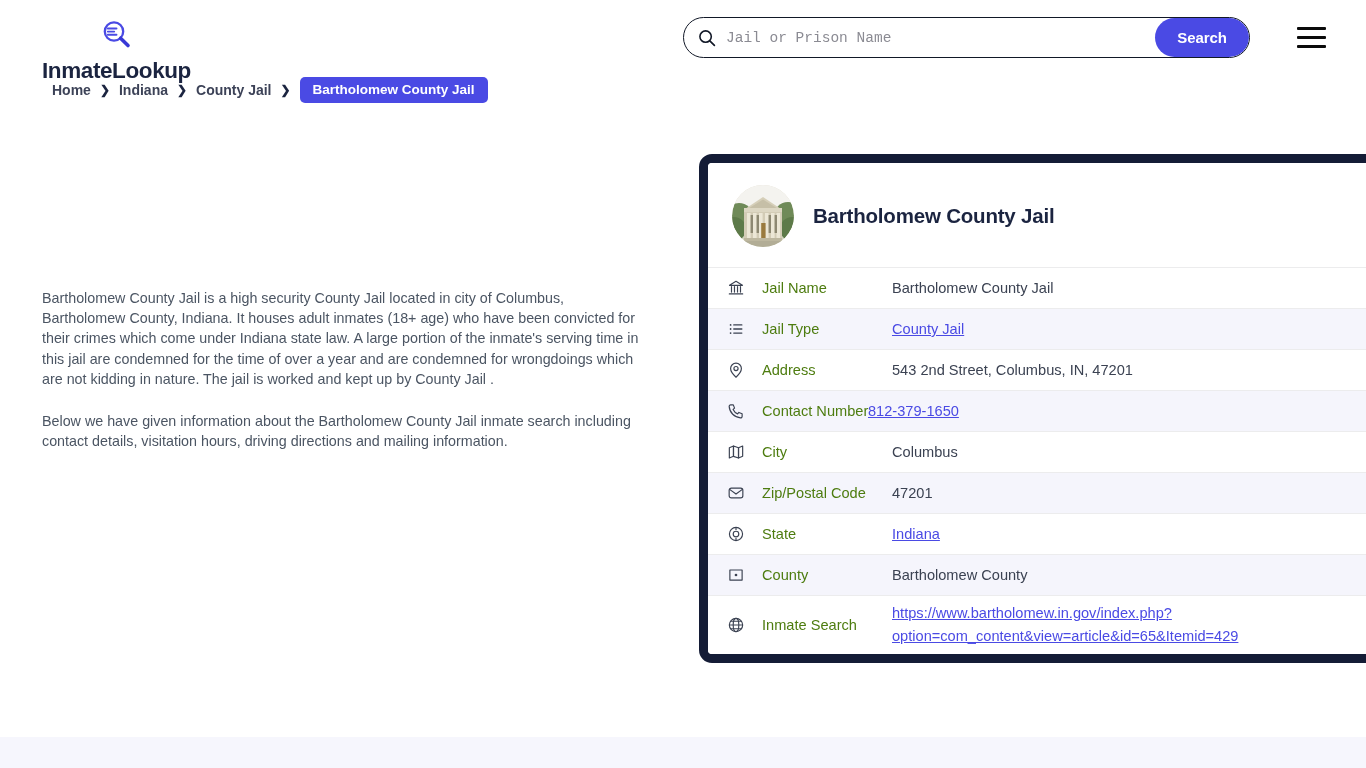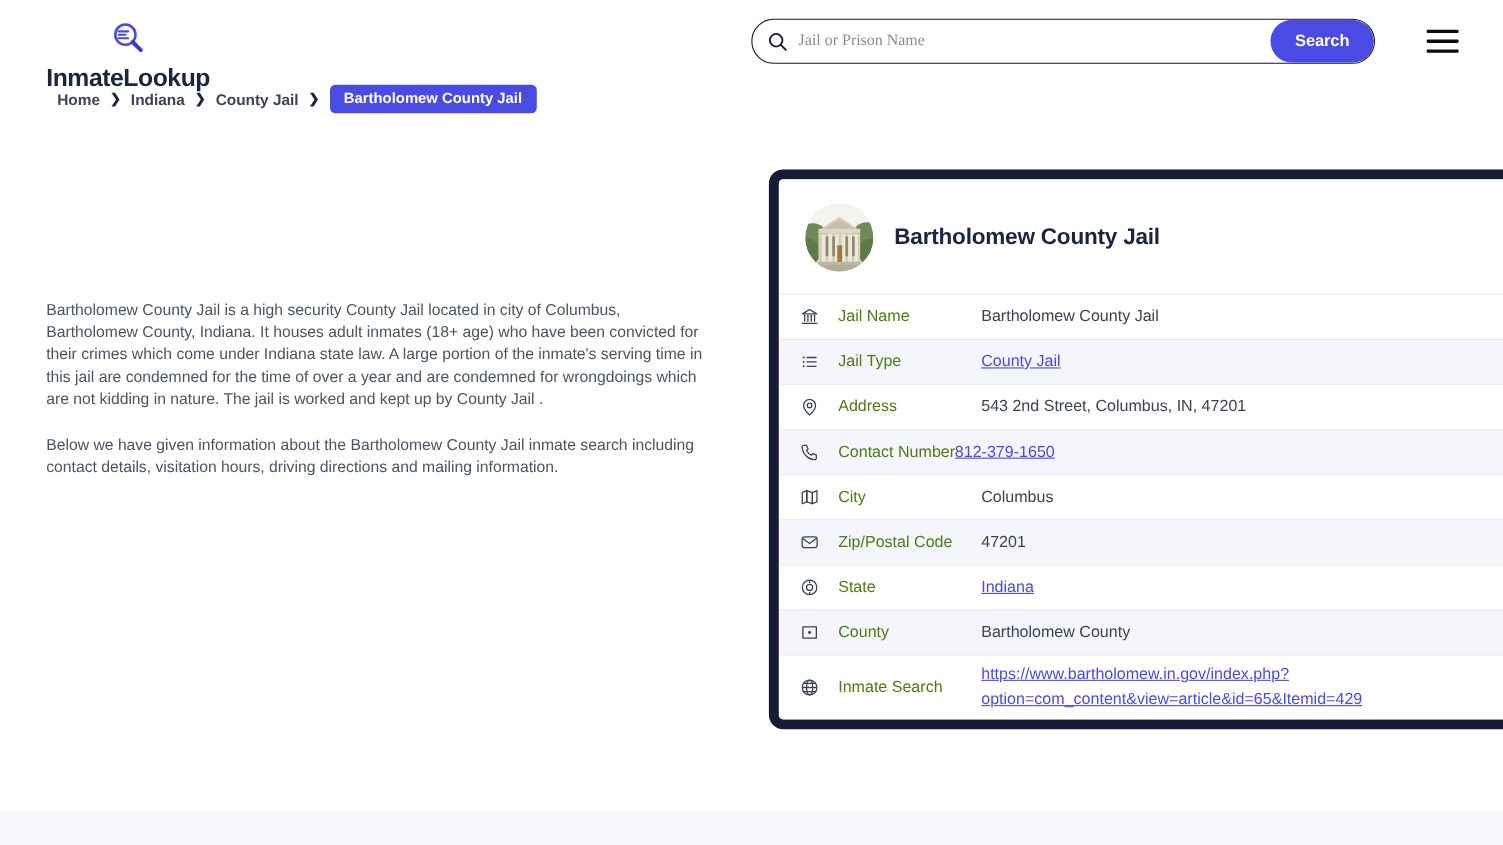--- a/index.html
+++ b/index.html
@@ -50,21 +50,21 @@
     display: flex;
     align-items: center;
     overflow: hidden;
   }
   .search-icon { margin-left: 14px; width: 18px; height: 18px; flex: 0 0 auto; }
   .search-input {
     flex: 1 1 auto;
     border: none;
     outline: none;
     background: transparent;
-    font-family: Liberation Serif, serif;
+    font-family: Liberation Mono, monospace;
     font-size: 14.5px;
     color: #4d7c0f;
     padding: 0 8px 0 10px;
     height: 100%;
   }
   .search-input::placeholder { color: #8b8b93; }
   .search-btn {
     flex: 0 0 auto;
     height: 100%;
     width: 94px;
@@ -139,21 +139,21 @@
   }
   .page-title {
     margin: 0 0 26px 0;
     font-size: 25px;
     line-height: 32px;
     font-weight: 700;
     color: #1b2440;
     letter-spacing: -0.3px;
   }
   .para {
-    margin: 0 0 22px 0;
+    margin: 16px 0 22px 0;
     font-size: 14.3px;
     line-height: 20.2px;
     color: #4b5563;
   }
   .para:last-child { margin-bottom: 0; }
 
   
   .info-card {
     position: absolute;
     left: 699px;

